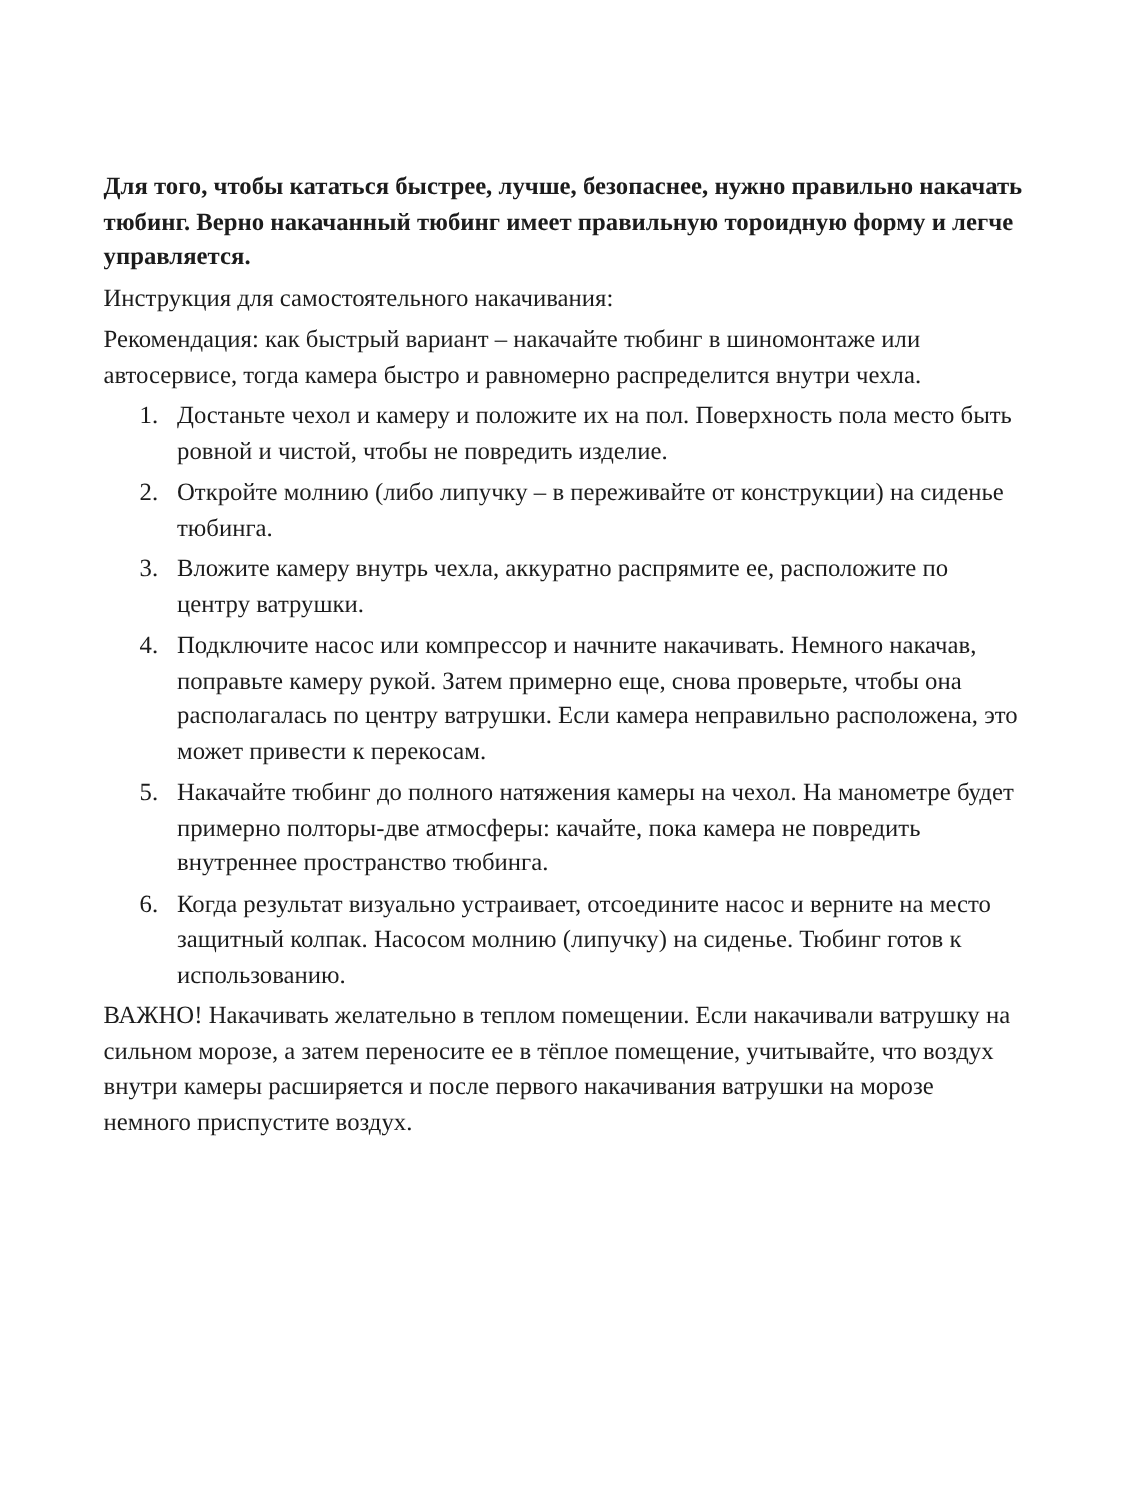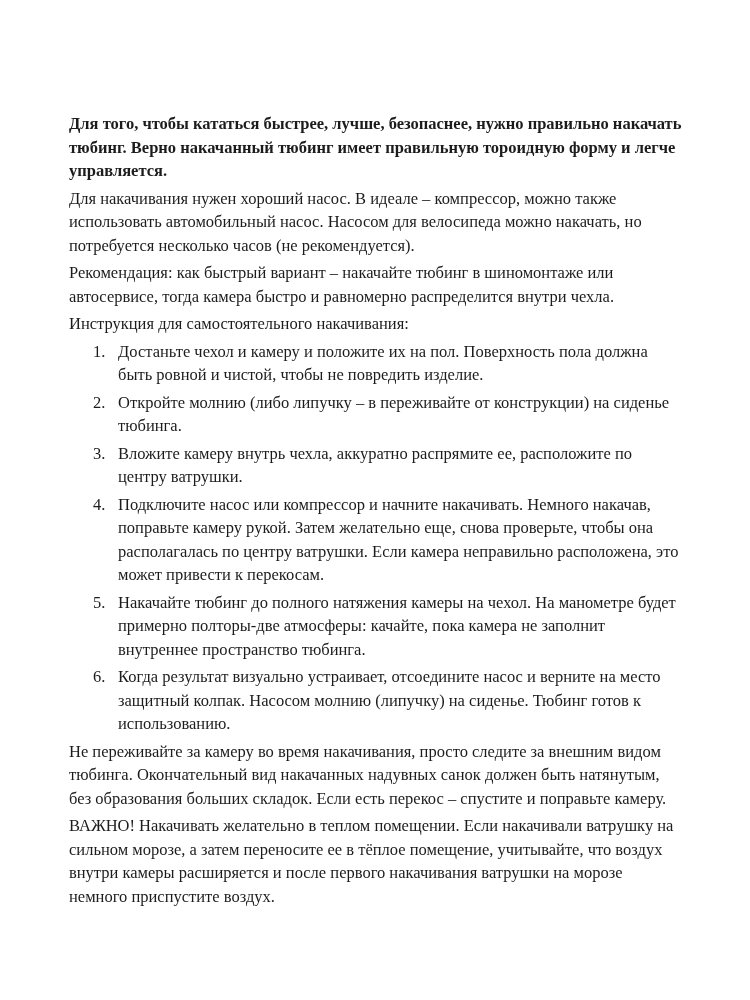--- a/index.html
+++ b/index.html
@@ -46,32 +46,30 @@
     top: 0;
   }
 </style>
 </head>
 <body>
 
 <div class="page">
 
   <p class="para bold">Для того, чтобы кататься быстрее, лучше, безопаснее, нужно правильно накачать тюбинг. Верно накачанный тюбинг имеет правильную тороидную форму и легче управляется.</p>
 
-  <p class="para">Для накачивания нужен хороший насос. В идеале – компрессор, можно также использовать автомобильный насос. Насосом для велосипеда можно накачать, но потребуется несколько часов (не рекомендуется).</p>
+
+  <p class="para">Инструкция для самостоятельного накачивания:</p>
 
   <p class="para">Рекомендация: как быстрый вариант – накачайте тюбинг в шиномонтаже или автосервисе, тогда камера быстро и равномерно распределится внутри чехла.</p>
 
-  <p class="para">Инструкция для самостоятельного накачивания:</p>
-
   <ol class="steps">
-    <li class="step">Достаньте чехол и камеру и положите их на пол. Поверхность пола должна быть ровной и чистой, чтобы не повредить изделие.</li>
+    <li class="step">Достаньте чехол и камеру и положите их на пол. Поверхность пола место быть ровной и чистой, чтобы не повредить изделие.</li>
     <li class="step">Откройте молнию (либо липучку – в переживайте от конструкции) на сиденье тюбинга.</li>
     <li class="step">Вложите камеру внутрь чехла, аккуратно распрямите ее, расположите по центру ватрушки.</li>
-    <li class="step">Подключите насос или компрессор и начните накачивать. Немного накачав, поправьте камеру рукой. Затем желательно еще, снова проверьте, чтобы она располагалась по центру ватрушки. Если камера неправильно расположена, это может привести к перекосам.</li>
-    <li class="step">Накачайте тюбинг до полного натяжения камеры на чехол. На манометре будет примерно полторы-две атмосферы: качайте, пока камера не заполнит внутреннее пространство тюбинга.</li>
+    <li class="step">Подключите насос или компрессор и начните накачивать. Немного накачав, поправьте камеру рукой. Затем примерно еще, снова проверьте, чтобы она располагалась по центру ватрушки. Если камера неправильно расположена, это может привести к перекосам.</li>
+    <li class="step">Накачайте тюбинг до полного натяжения камеры на чехол. На манометре будет примерно полторы-две атмосферы: качайте, пока камера не повредить внутреннее пространство тюбинга.</li>
     <li class="step">Когда результат визуально устраивает, отсоедините насос и верните на место защитный колпак. Насосом молнию (липучку) на сиденье. Тюбинг готов к использованию.</li>
   </ol>
 
-  <p class="para">Не переживайте за камеру во время накачивания, просто следите за внешним видом тюбинга. Окончательный вид накачанных надувных санок должен быть натянутым, без образования больших складок. Если есть перекос – спустите и поправьте камеру.</p>
 
   <p class="para">ВАЖНО! Накачивать желательно в теплом помещении. Если накачивали ватрушку на сильном морозе, а затем переносите ее в тёплое помещение, учитывайте, что воздух внутри камеры расширяется и после первого накачивания ватрушки на морозе немного приспустите воздух.</p>
 
 </div>
 
 </body></html>

